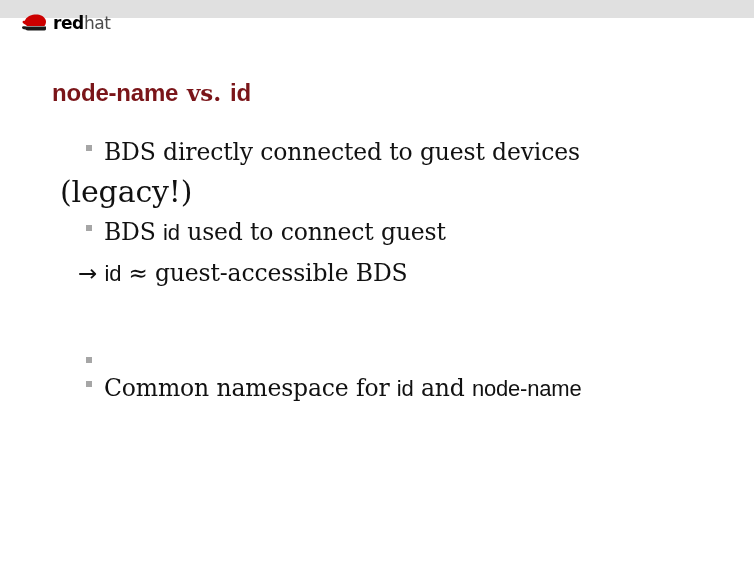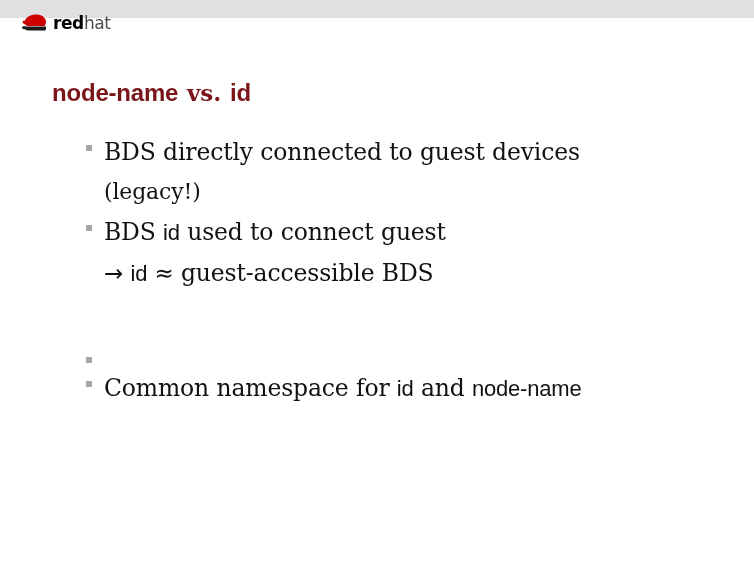--- a/index.html
+++ b/index.html
@@ -99,28 +99,28 @@
     background: #a6a6a6;
   }
   .bullet-text {
     font-size: 23.5px;
     line-height: 40px;
     color: #111111;
     letter-spacing: -0.15px;
   }
   .bullet-text .mono { font-size: 22px; }
   .cont-line {
-    padding-left: 104px;
-    font-size: 22px;
+    padding-left: 60px;
+    font-size: 30px;
     line-height: 40px;
     color: #111111;
     letter-spacing: -0.15px;
   }
   .sub-line {
-    padding-left: 104px;
+    padding-left: 78px;
     font-size: 23.5px;
     line-height: 40px;
     color: #111111;
     letter-spacing: -0.15px;
   }
   .sub-line .mono { font-size: 22px; }
   .arrow, .sym {
     font-family: "DejaVu Sans", sans-serif;
     font-size: 23px;
   }

